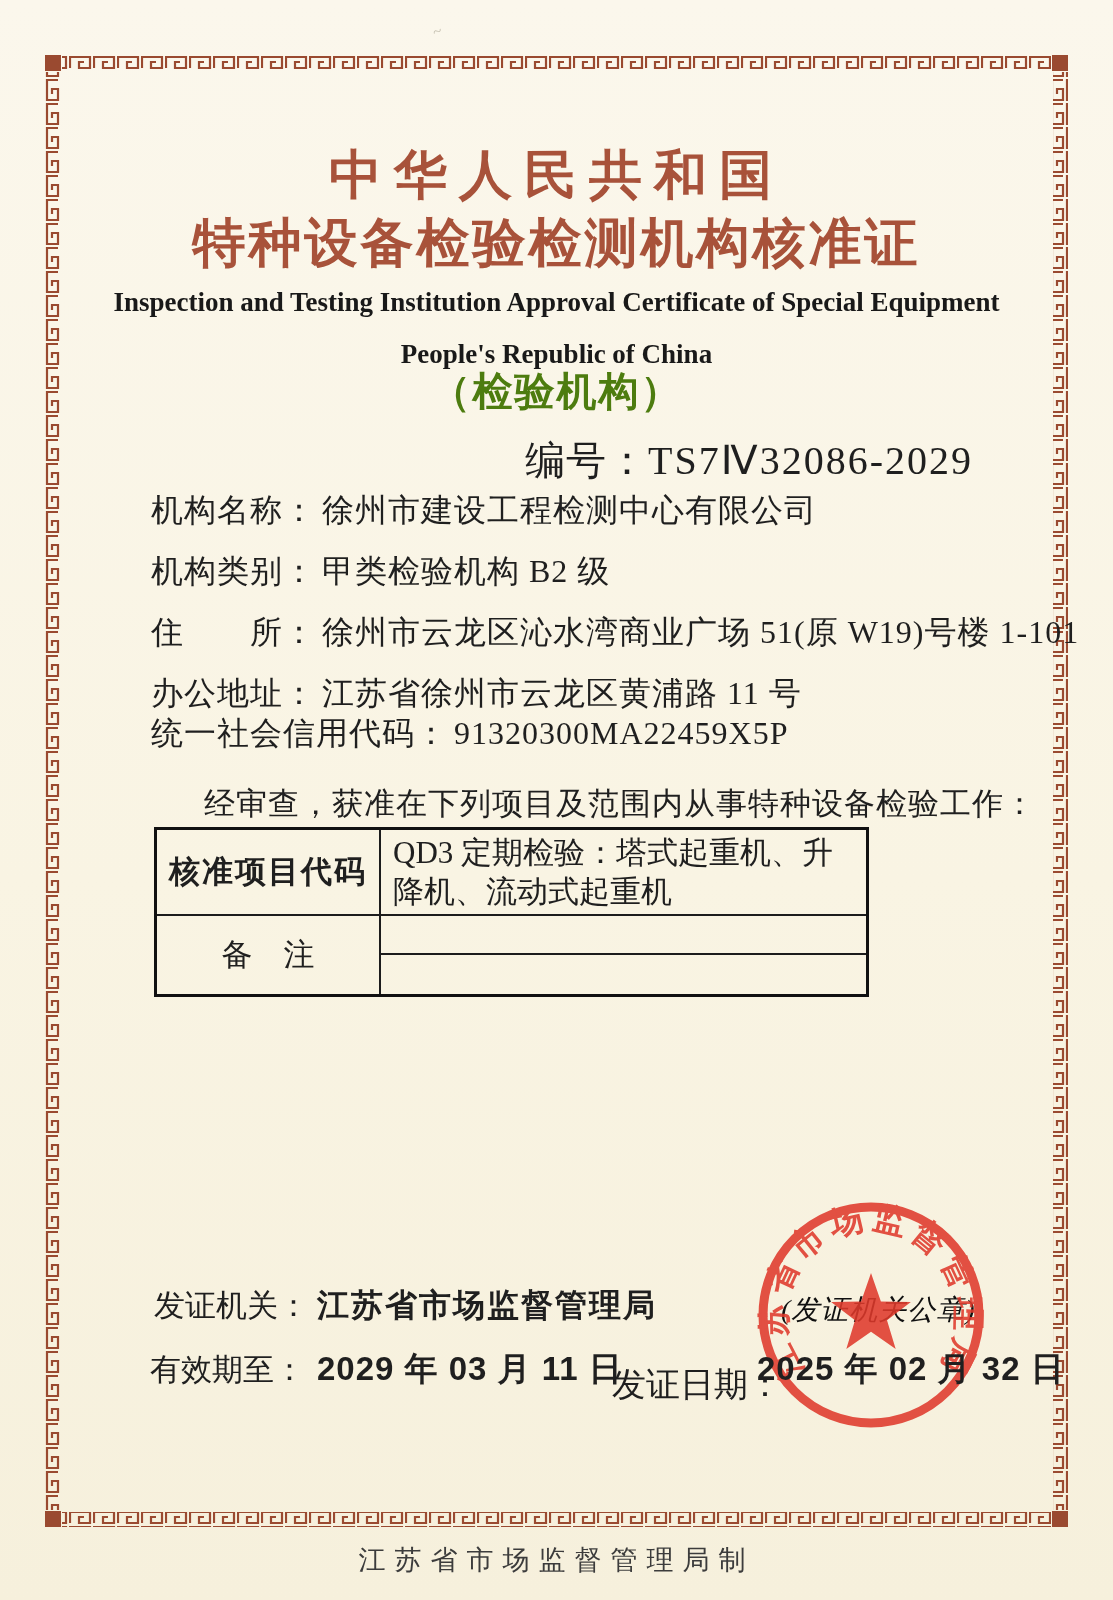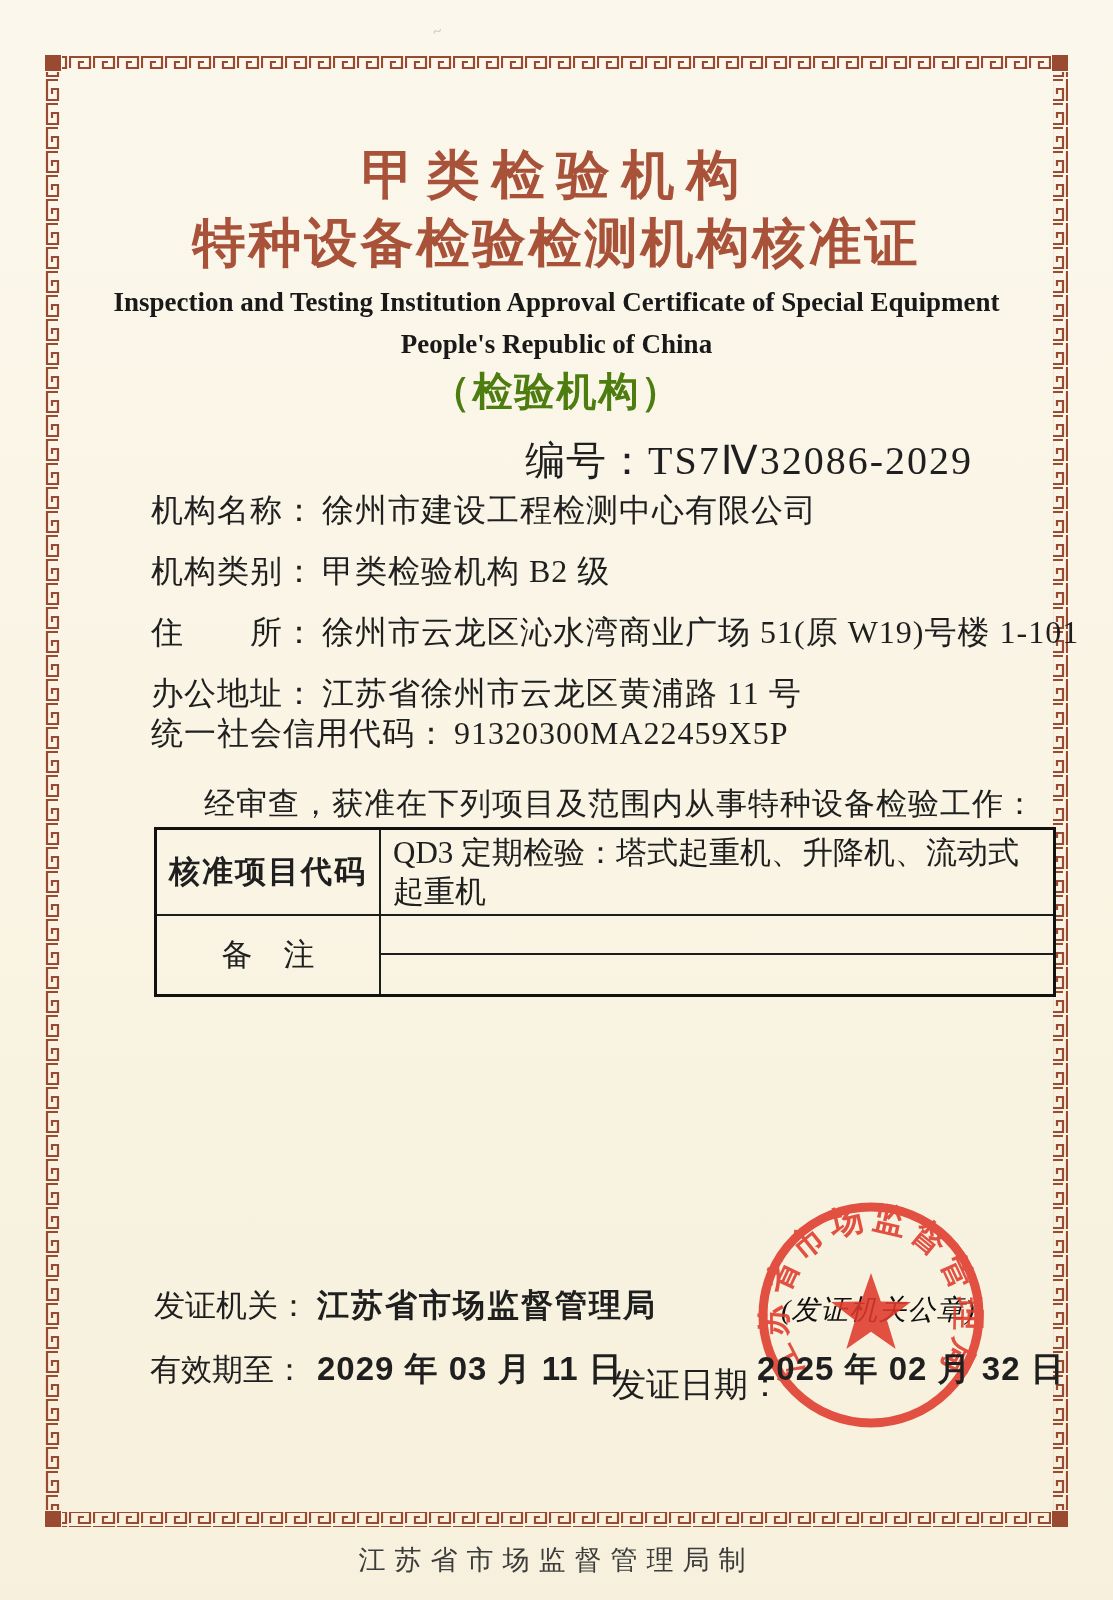--- a/index.html
+++ b/index.html
@@ -14,35 +14,35 @@
 
   
   .frame{left:45px;top:55px;}
 
   
   .title-cn{font-weight:bold;color:#a8523a;}
   .t1{top:140px;font-size:53px;letter-spacing:12px;}
   .t2{top:208px;font-size:53px;letter-spacing:3px;}
   .ten{font-weight:bold;font-size:27px;color:#191919;}
   .e1{top:287px;}
-  .e2{top:329px;}
+  .e2{top:339px;}
   .sub{top:364px;font-size:40px;font-weight:bold;letter-spacing:2px;color:#4d7c0f;}
 
   .certno{top:433px;right:140px;font-size:40px;letter-spacing:1px;}
   .certno .num{font-family:"Liberation Serif",serif;letter-spacing:2px;}
 
   .field{left:151px;font-size:32px;white-space:nowrap;}
   .f1{top:489px;} .f2{top:550px;} .f3{top:611px;} .f4{top:672px;} .f5{top:712px;}
   .field .lab{letter-spacing:1px;}
   .field .val{margin-left:6px;letter-spacing:1px;}
 
   .statement{top:783px;left:204px;font-size:31px;letter-spacing:1px;}
 
   .tablewrap{top:827px;left:154px;}
-  table.approval{border-collapse:collapse;width:902px;table-layout:fixed;}
+  table.approval{border-collapse:collapse;width:715px;table-layout:fixed;}
   table.approval td{border:2px solid #1c1c1c;vertical-align:middle;}
   table.approval{border:3px solid #111;}
   td.tlabel{width:220px;text-align:center;font-size:31px;}
   td.tval{padding:3px 12px;font-size:31px;line-height:39px;text-align:left;}
   tr.r1{height:78px;}
   tr.r2{height:39px;} tr.r3{height:41px;}
   td.bold{font-weight:bold;letter-spacing:2px;}
 
   .issuer{top:1284px;left:154px;font-size:31px;}
   .issuer .val{font-weight:bold;font-size:32px;letter-spacing:2px;margin-left:8px;}
@@ -76,21 +76,21 @@
   <rect x="0" y="17" width="15" height="1438" fill="url(#mv)"></rect>
   <rect x="1008" y="17" width="15" height="1438" fill="url(#mv)"></rect>
   <rect x="0" y="0" width="16" height="16" fill="#9a4a30"></rect>
   <rect x="1007" y="0" width="16" height="16" fill="#9a4a30"></rect>
   <rect x="0" y="1456" width="16" height="16" fill="#9a4a30"></rect>
   <rect x="1007" y="1456" width="16" height="16" fill="#9a4a30"></rect>
 </svg>
 
 <div class="abs artifact">~</div>
 
-<div class="abs center title-cn t1">甲类检验机构</div>
+<div class="abs center title-cn t1">中华人民共和国</div>
 <div class="abs center title-cn t2">特种设备检验检测机构核准证</div>
 <div class="abs center ten e1">Inspection and Testing Institution Approval Certificate of Special Equipment</div>
 <div class="abs center ten e2">People's Republic of China</div>
 <div class="abs center sub">（检验机构）</div>
 
 <div class="abs certno">
   <span>编号：</span><span class="num">TS7Ⅳ32086-2029</span>
 </div>
 
 <div class="abs field f1">

